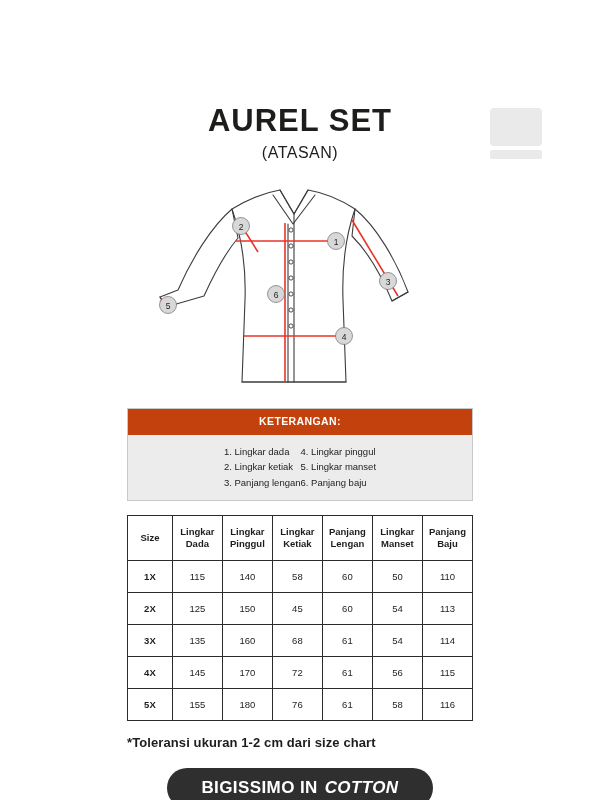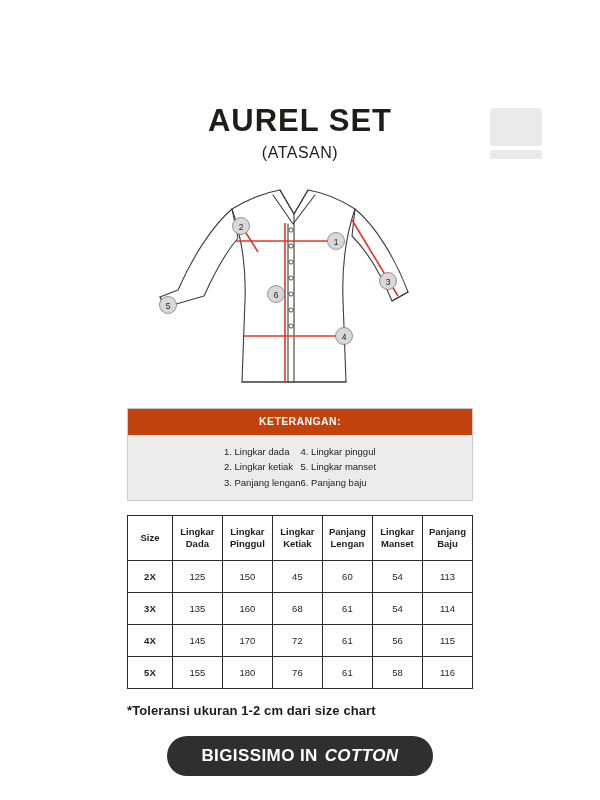--- a/index.html
+++ b/index.html
@@ -288,20 +288,29 @@
         <th style="width:14.5%">Lingkar Dada</th>
         <th style="width:14.5%">Lingkar Pinggul</th>
         <th style="width:14.5%">Lingkar Ketiak</th>
         <th style="width:14.5%">Panjang Lengan</th>
         <th style="width:14.5%">Lingkar Manset</th>
         <th style="width:14.5%">Panjang Baju</th>
       </tr>
     </thead>
     <tbody>
       <tr>
+        <td class="size-col">1X</td>
+        <td>115</td>
+        <td>140</td>
+        <td>58</td>
+        <td>60</td>
+        <td>50</td>
+        <td>110</td>
+      </tr>
+      <tr>
         <td class="size-col">2X</td>
         <td>125</td>
         <td>150</td>
         <td>45</td>
         <td>60</td>
         <td>54</td>
         <td>113</td>
       </tr>
       <tr>
         <td class="size-col">3X</td>

